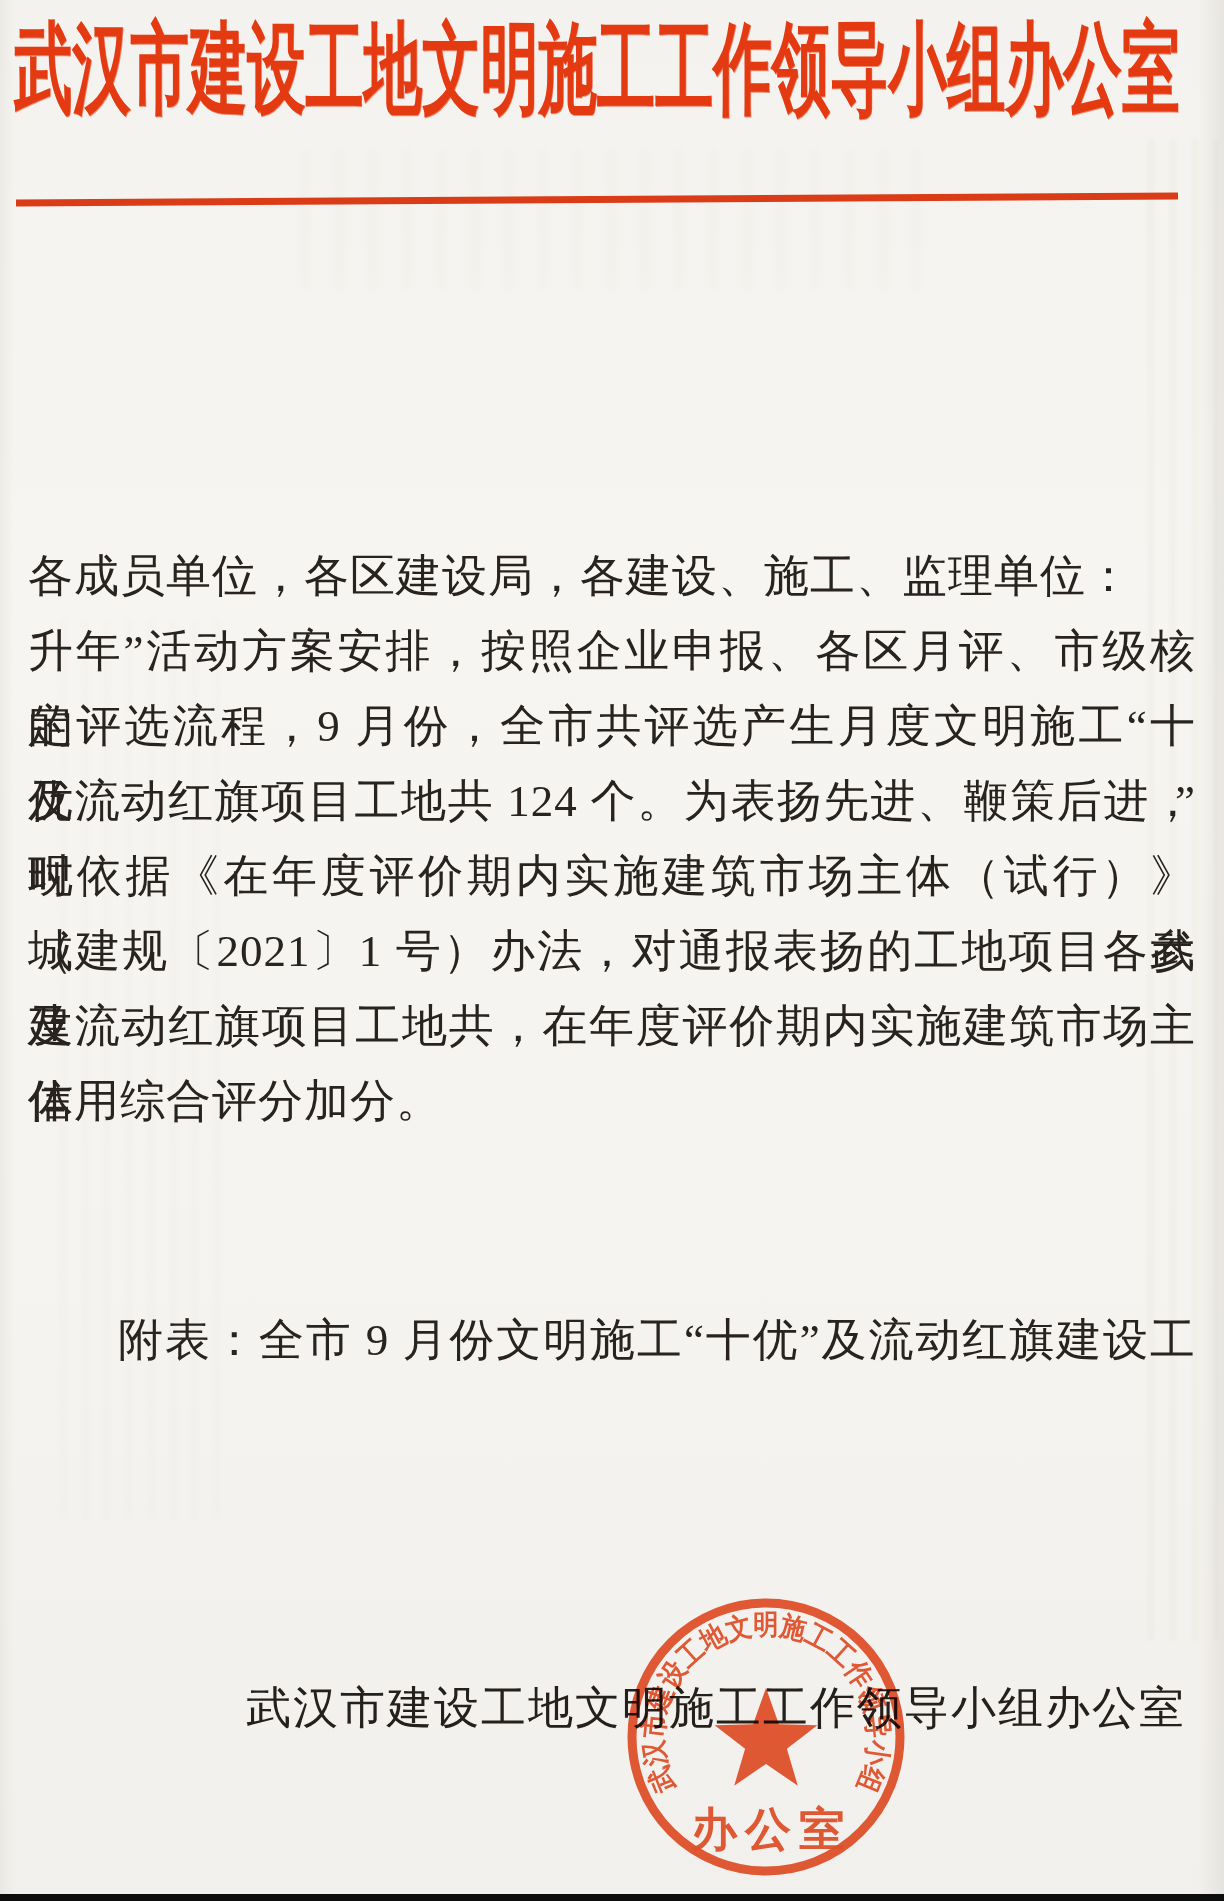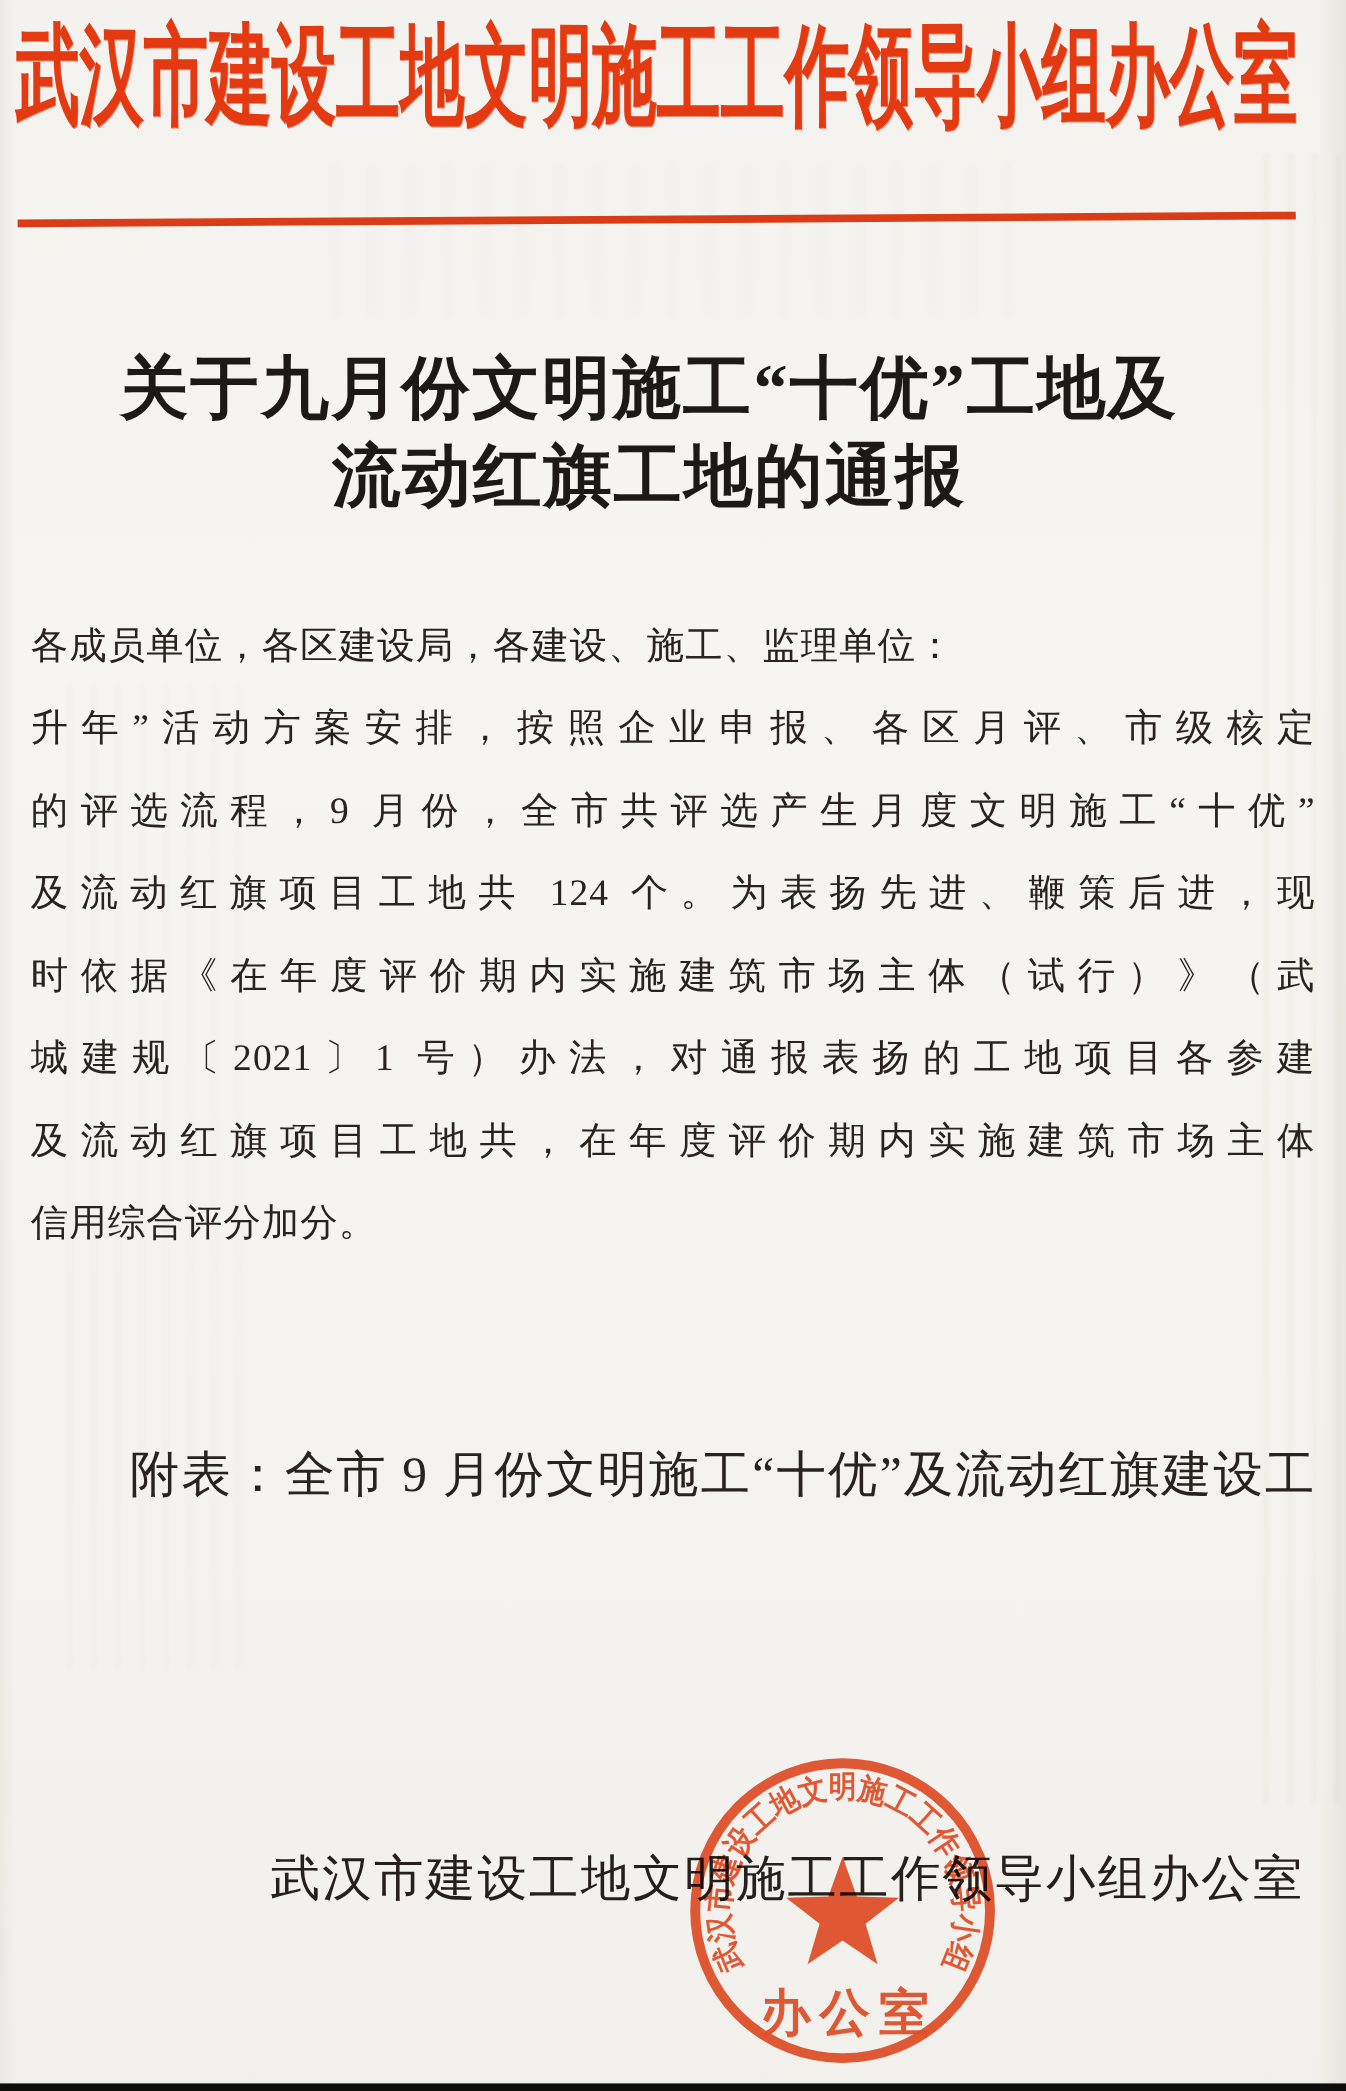--- a/index.html
+++ b/index.html
@@ -37,22 +37,22 @@
   .red-rule{
     position:absolute;left:16px;top:196px;width:1162px;height:7px;
     background:#d93c16;transform:rotate(-.35deg);
   }
   .doc-title{
     position:absolute;left:0;top:314px;width:1180px;
     text-align:center;color:#1d1917;font-weight:700;
     font-size:62px;line-height:80px;letter-spacing:2px;
   }
   .body-block{
-    position:absolute;left:28px;top:550px;width:1168px;
-    font-size:34px;line-height:75px;color:#29231f;letter-spacing:1px;
+    position:absolute;left:28px;top:539px;width:1168px;
+    font-size:45px;line-height:75px;color:#29231f;letter-spacing:1px;
   }
   .attach-block{
     position:absolute;left:28px;top:1304px;width:1168px;
     font-size:45px;line-height:72px;color:#29231f;letter-spacing:1px;
   }
   .bline{height:75px;white-space:nowrap;}
   .aline{height:72px;white-space:nowrap;}
   .j{text-align:justify;text-align-last:justify;white-space:normal;}
   .ind{padding-left:90px;}
   .ind2{padding-left:230px;}
@@ -81,24 +81,20 @@
 <div class="page">
 
   <div class="bleed b1"></div>
   <div class="bleed b2"></div>
   <div class="bleed b3"></div>
 
   <div class="letterhead">武汉市建设工地文明施工工作领导小组办公室</div>
 
   <div class="red-rule"></div>
 
-  <div class="doc-title">
-    <div>关于九月份文明施工“十优”工地及</div>
-    <div>流动红旗工地的通报</div>
-  </div>
 
   <div class="body-block">
     <div class="bline">各成员单位，各区建设局，各建设、施工、监理单位：</div>
     <div class="bline j">升年”活动方案安排，按照企业申报、各区月评、市级核定</div>
     <div class="bline j">的评选流程，9 月份，全市共评选产生月度文明施工“十优”</div>
     <div class="bline j">及流动红旗项目工地共 124 个。为表扬先进、鞭策后进，现</div>
     <div class="bline j">时依据《在年度评价期内实施建筑市场主体（试行）》（武</div>
     <div class="bline j">城建规〔2021〕1 号）办法，对通报表扬的工地项目各参建</div>
     <div class="bline j">及流动红旗项目工地共，在年度评价期内实施建筑市场主体</div>
     <div class="bline">信用综合评分加分。</div>

